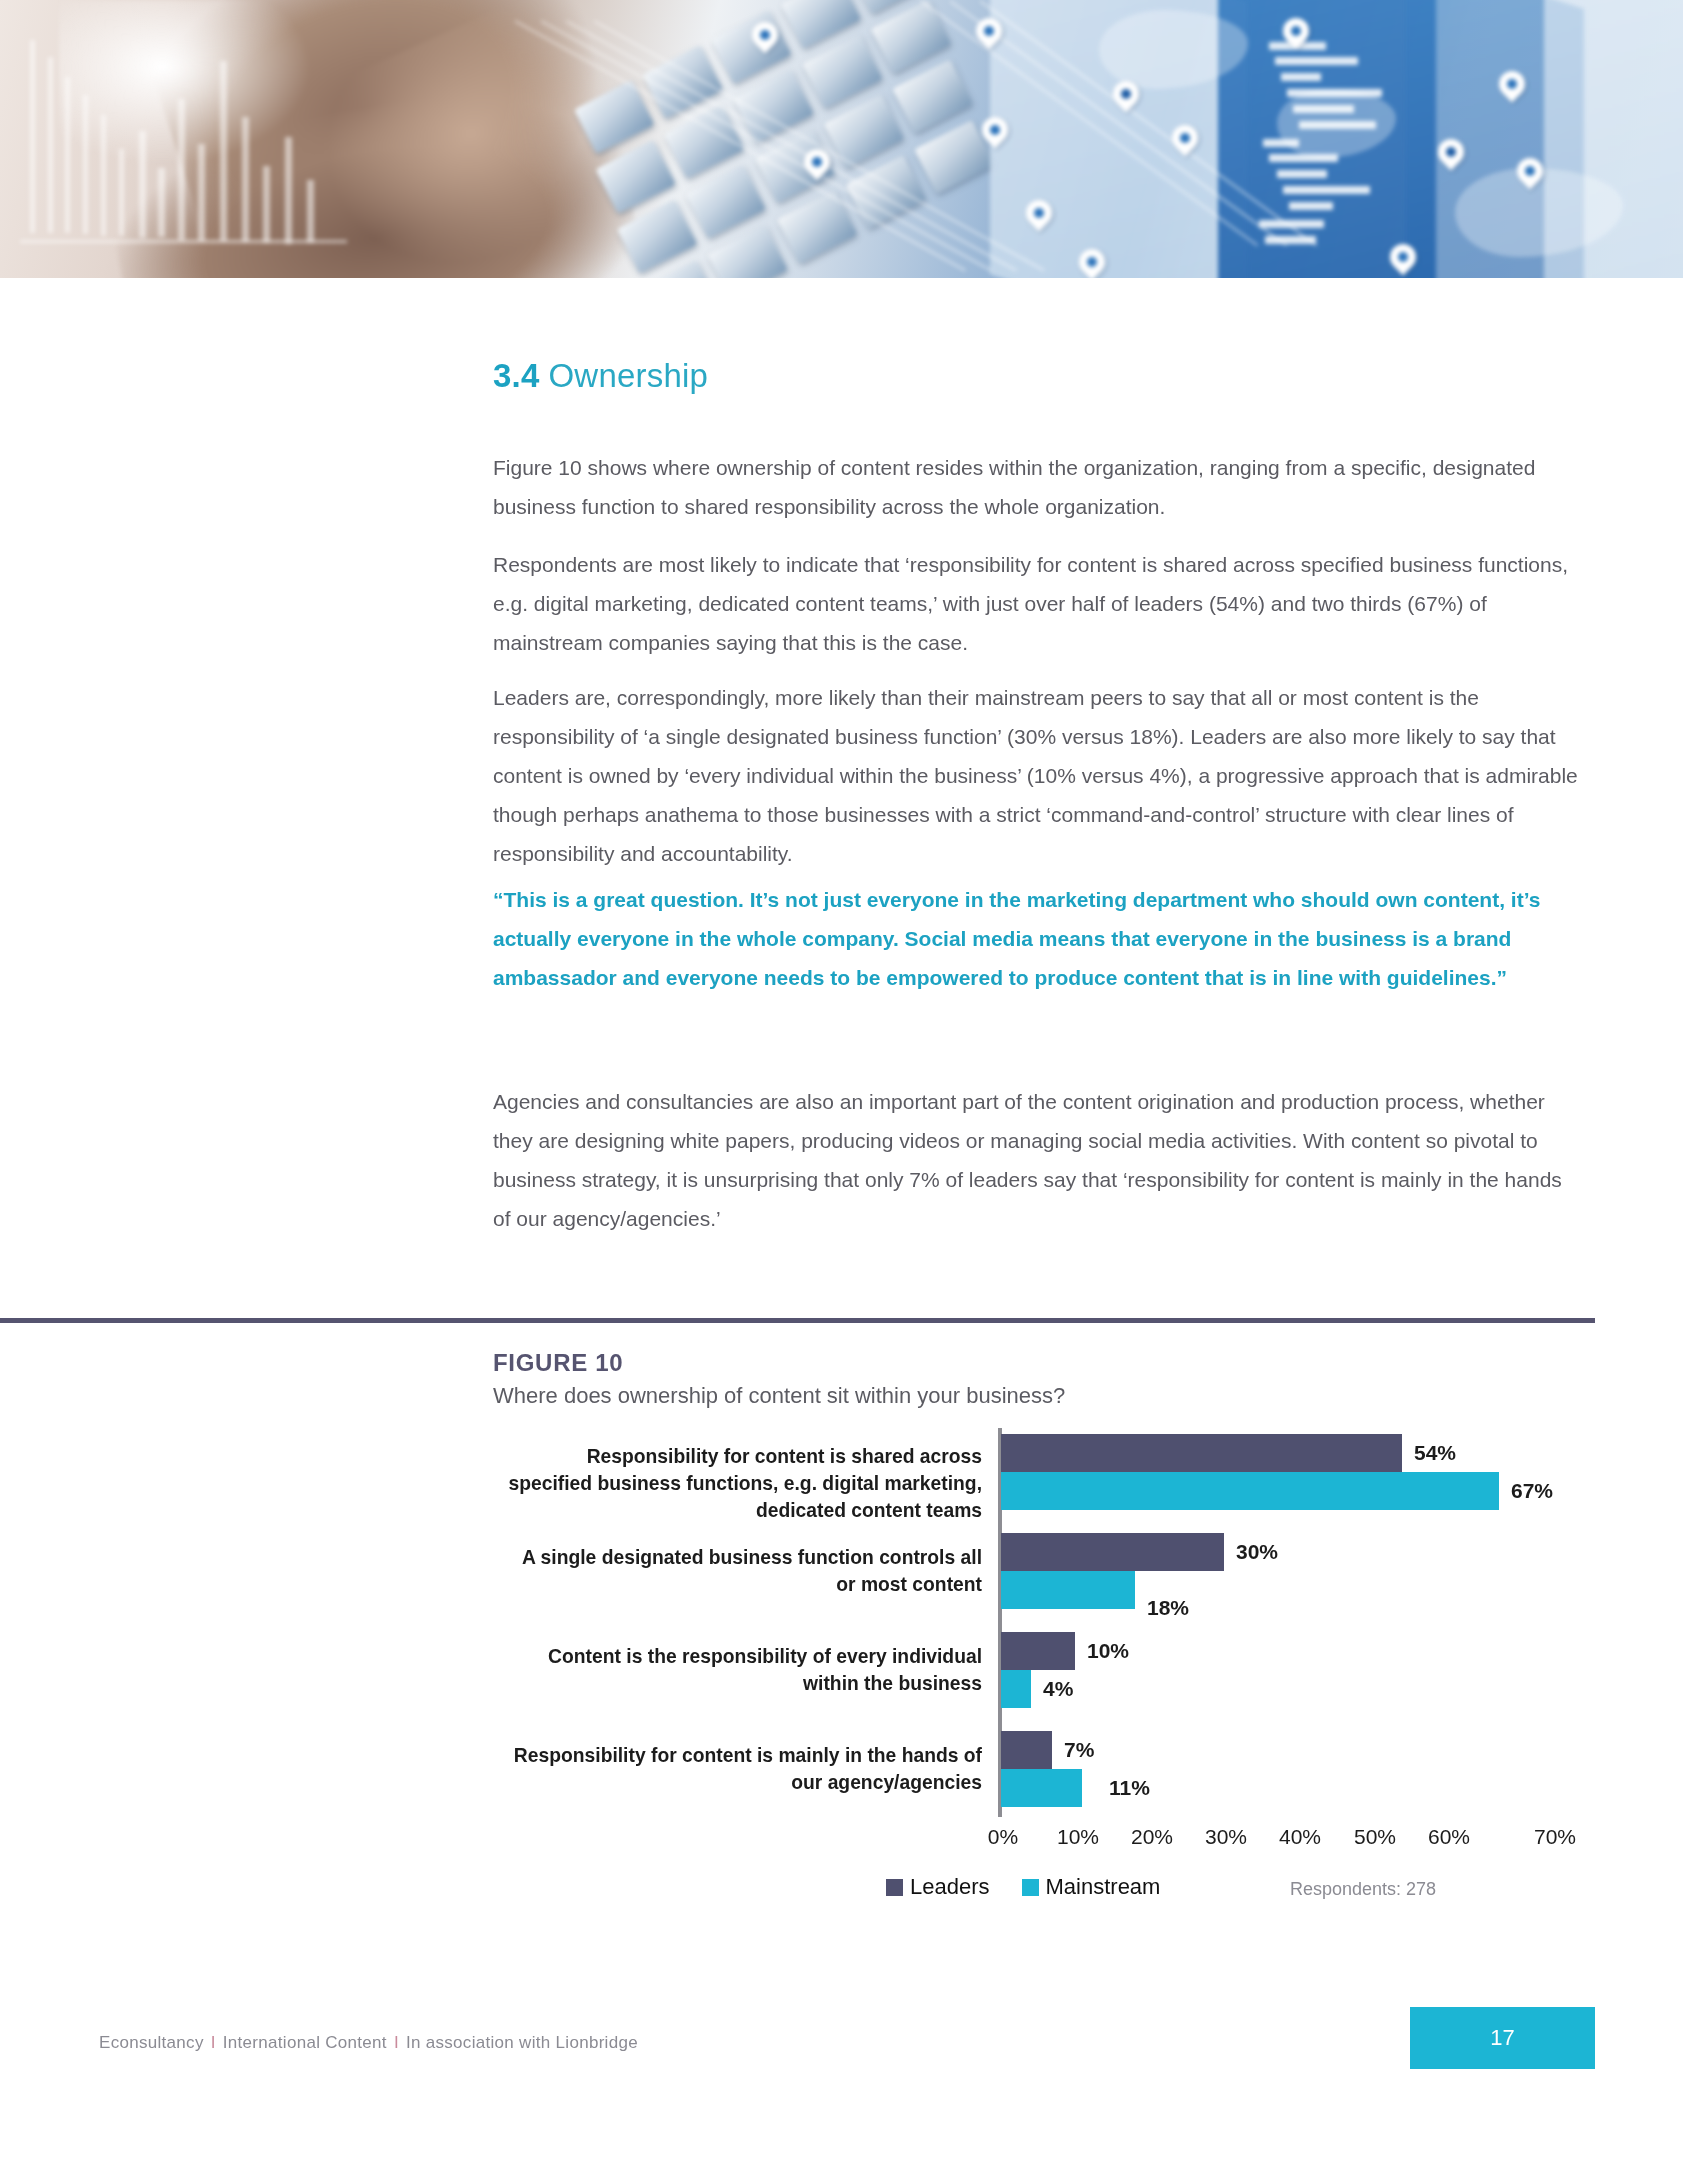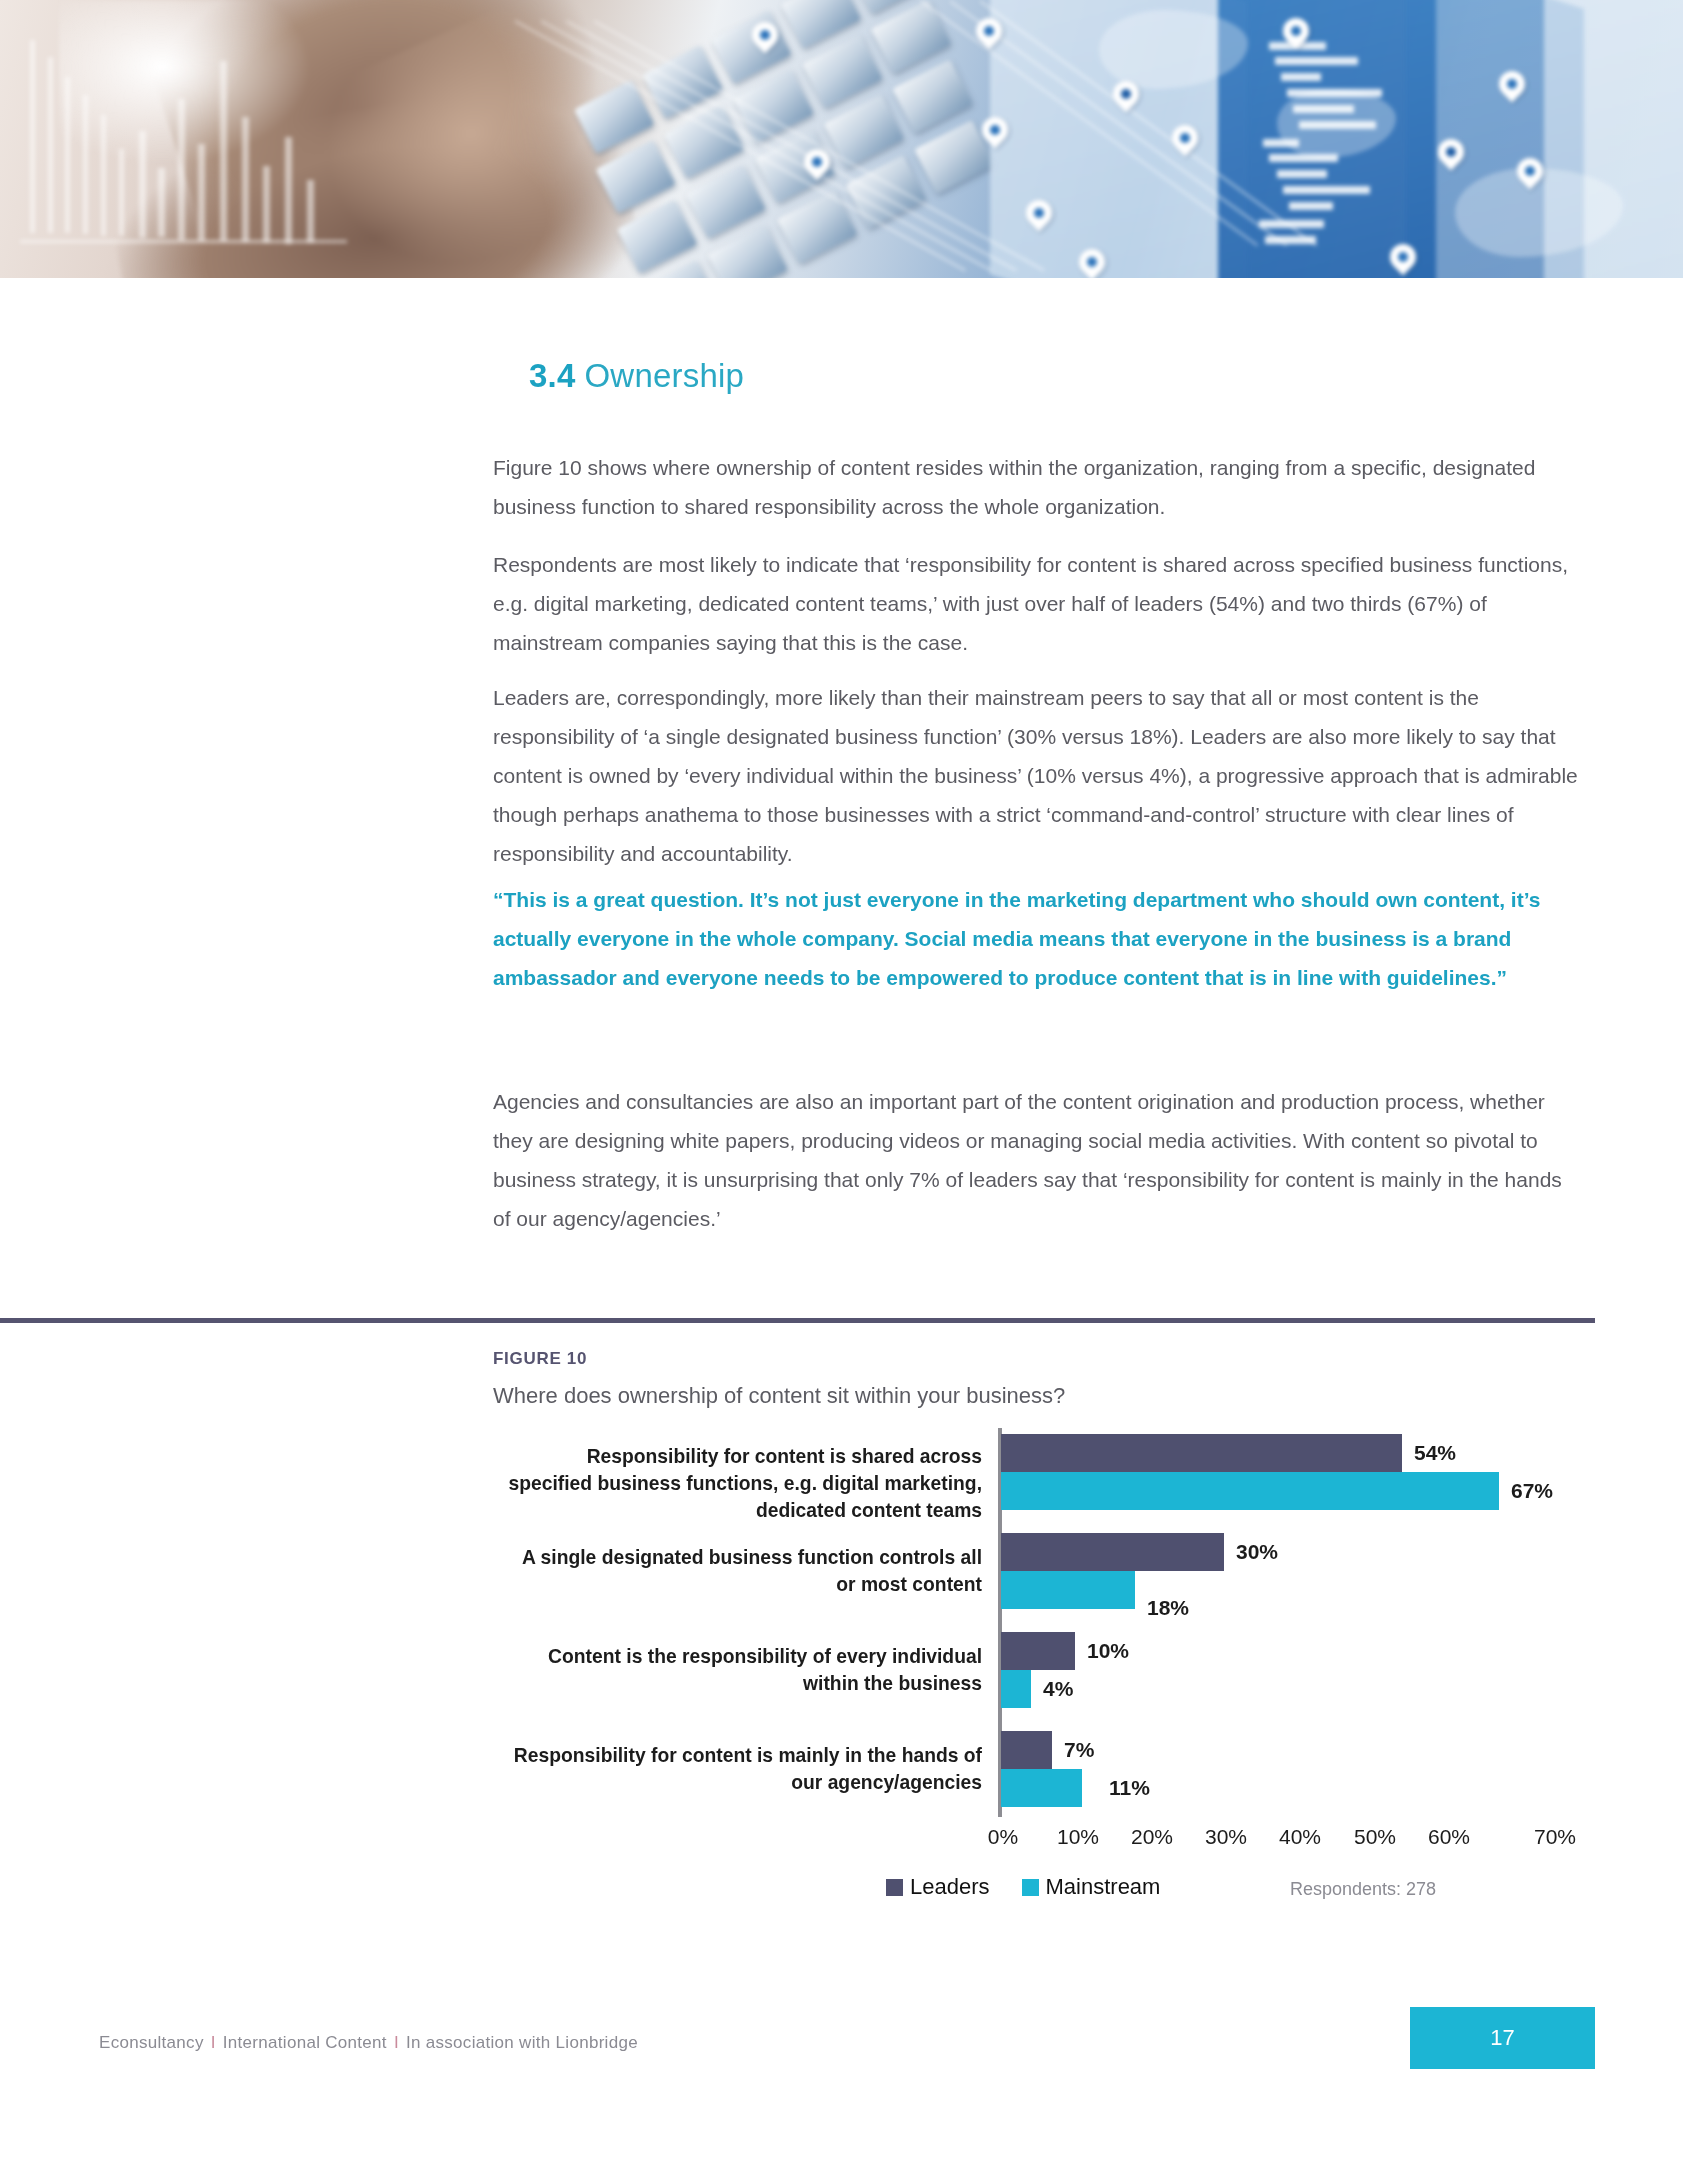--- a/index.html
+++ b/index.html
@@ -104,21 +104,21 @@
 
   
   .content { position: absolute; left: 0; top: 278px; width: 1683px; }
 
   .section-head {
     position: absolute; left: 493px; top: 79px;
     font-size: 33px; letter-spacing: 0.2px;
     color: #2aa8c4; font-weight: 400;
     white-space: nowrap;
   }
-  .section-head .num { font-weight: 700; color: #1ca2c2; margin-right: 9px; margin-left: 36px; }
+  .section-head .num { font-weight: 700; color: #1ca2c2; margin-right: 9px; }
 
   .body-copy {
     position: absolute; left: 493px;
     width: 1087px;
     font-size: 21px;
     line-height: 39px;
     color: #5b5b62;
     font-weight: 400;
   }
   .p1 { top: 170px; }
@@ -134,21 +134,21 @@
   }
 
   
   .fig-rule {
     position: absolute; left: 0; top: 1040px;
     width: 1595px; height: 5px;
     background: #565470;
   }
   .fig-label {
     position: absolute; left: 493px; top: 1071px;
-    font-size: 17px; font-weight: 700; letter-spacing: 0.7px;
+    font-size: 24px; font-weight: 700; letter-spacing: 0.7px;
     color: #565470;
   }
   .fig-title {
     position: absolute; left: 493px; top: 1105px;
     font-size: 22px; color: #5b5b62; font-weight: 400;
   }
 
   .chart {
     position: absolute; left: 455px; top: 1150px;
     width: 1129px; height: 416px; font-weight: bold;

